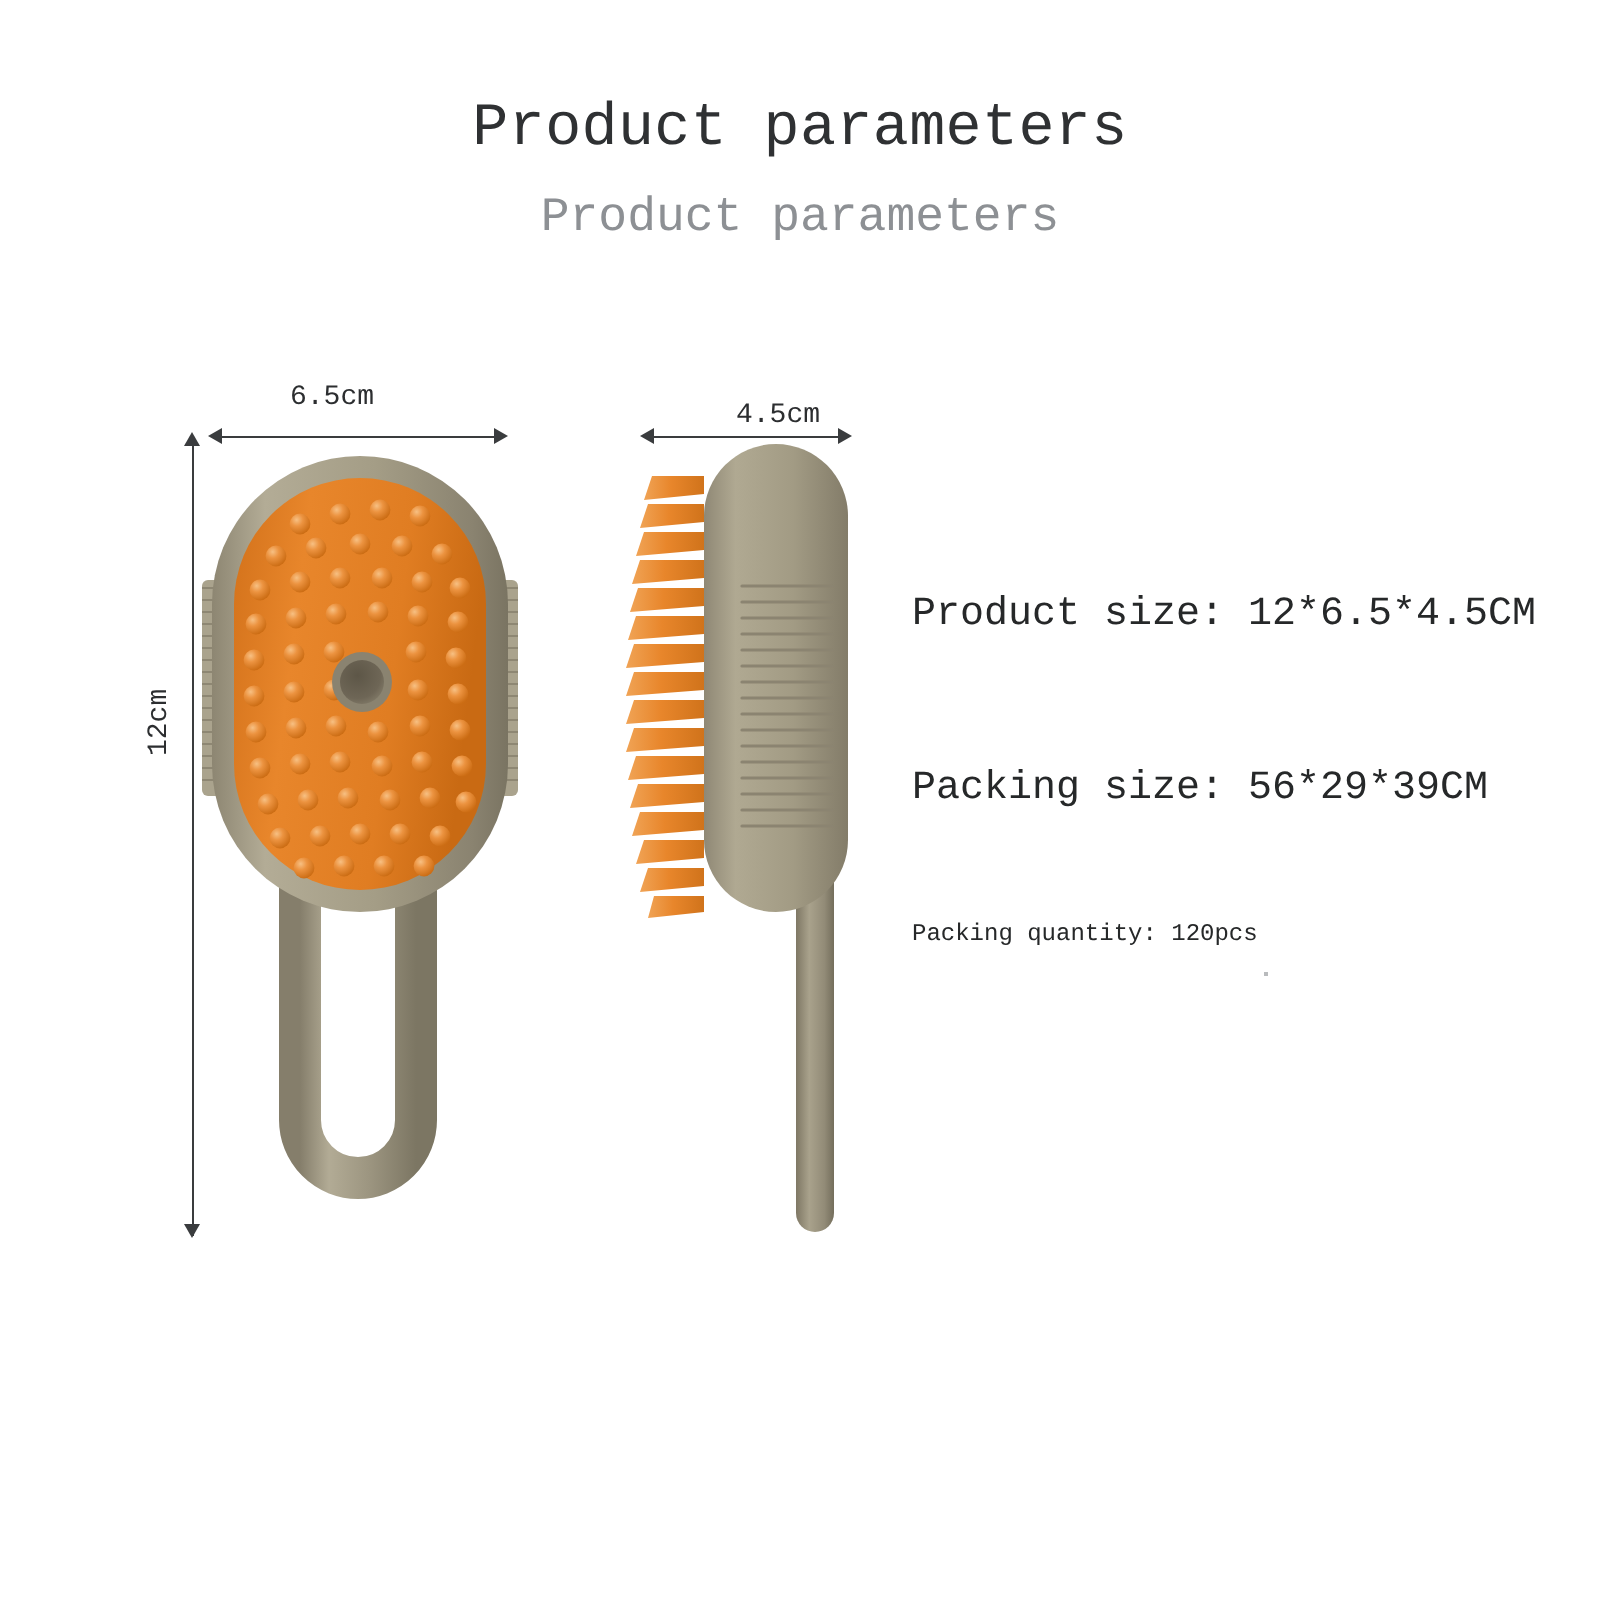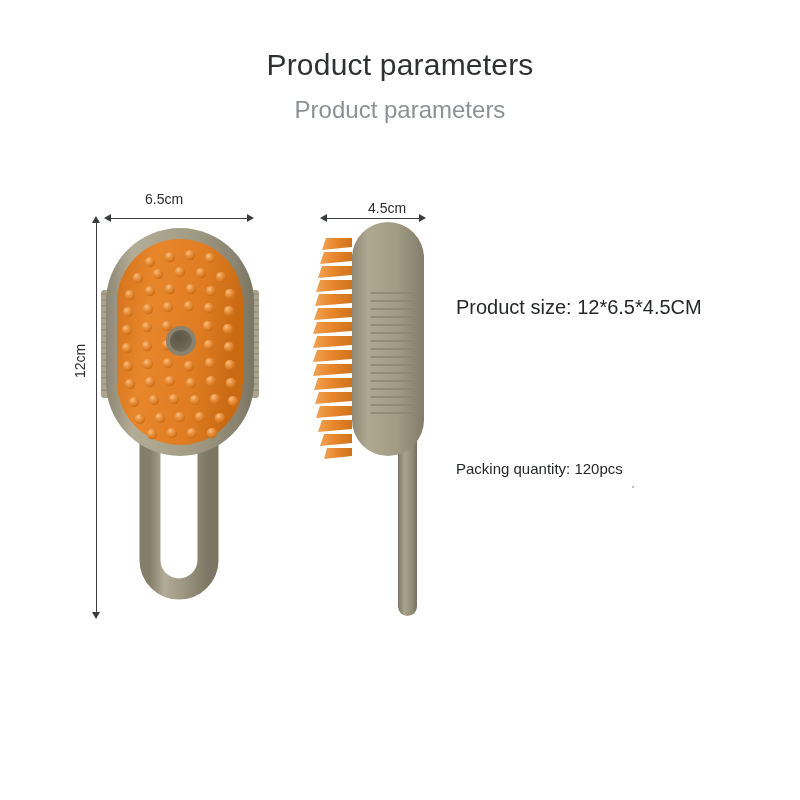--- a/index.html
+++ b/index.html
@@ -11,20 +11,21 @@
   body {
     font-family: "Liberation Sans", sans-serif;
     -webkit-font-smoothing: antialiased;
   }
   #page {
     position: relative;
     width: 800px;
     height: 676px;
     background: #ffffff;
     overflow: hidden;
+    font-family: Liberation Mono, monospace;
   }
 
   
   #title-main {
     position: absolute;
     top: 48px;
     left: 0;
     width: 800px;
     text-align: center;
     font-size: 30px;
@@ -94,21 +95,21 @@
   }
 
   
   .spec {
     position: absolute;
     color: #262829;
     white-space: nowrap;
   }
   #spec-0 { top: 296px; left: 456px; font-size: 20px; }
   #spec-1 { top: 383px; left: 456px; font-size: 20px; }
-  #spec-2 { top: 460px; left: 456px; font-size: 15px; }
+  #spec-2 { top: 460px; left: 456px; font-size: 12px; }
   #spec-dot {
     position: absolute;
     top: 486px;
     left: 632px;
     width: 2px;
     height: 2px;
     background: #b9bbbd;
   }
 
   #disclaimer {
@@ -360,17 +361,18 @@
   <div class="dim-line-h" style="top:218px; left:326px; width:94px;"></div>
   <div class="cap-l" style="top:214px; left:320px;"></div>
   <div class="cap-r" style="top:214px; left:419px;"></div>
 
   <div class="dim-label" id="label-height">12cm</div>
   <div class="dim-line-v" style="top:222px; left:96px; height:396px;"></div>
   <div class="cap-t" style="top:216px; left:92px;"></div>
   <div class="cap-b" style="top:612px; left:92px;"></div>
 
   <div class="spec" id="spec-0">Product size: 12*6.5*4.5CM</div>
+  <div class="spec" id="spec-1">Packing size: 56*29*39CM</div>
   <div class="spec" id="spec-2">Packing quantity: 120pcs</div>
   <div id="spec-dot"></div>
 
 
 </div>
 
 </body></html>

